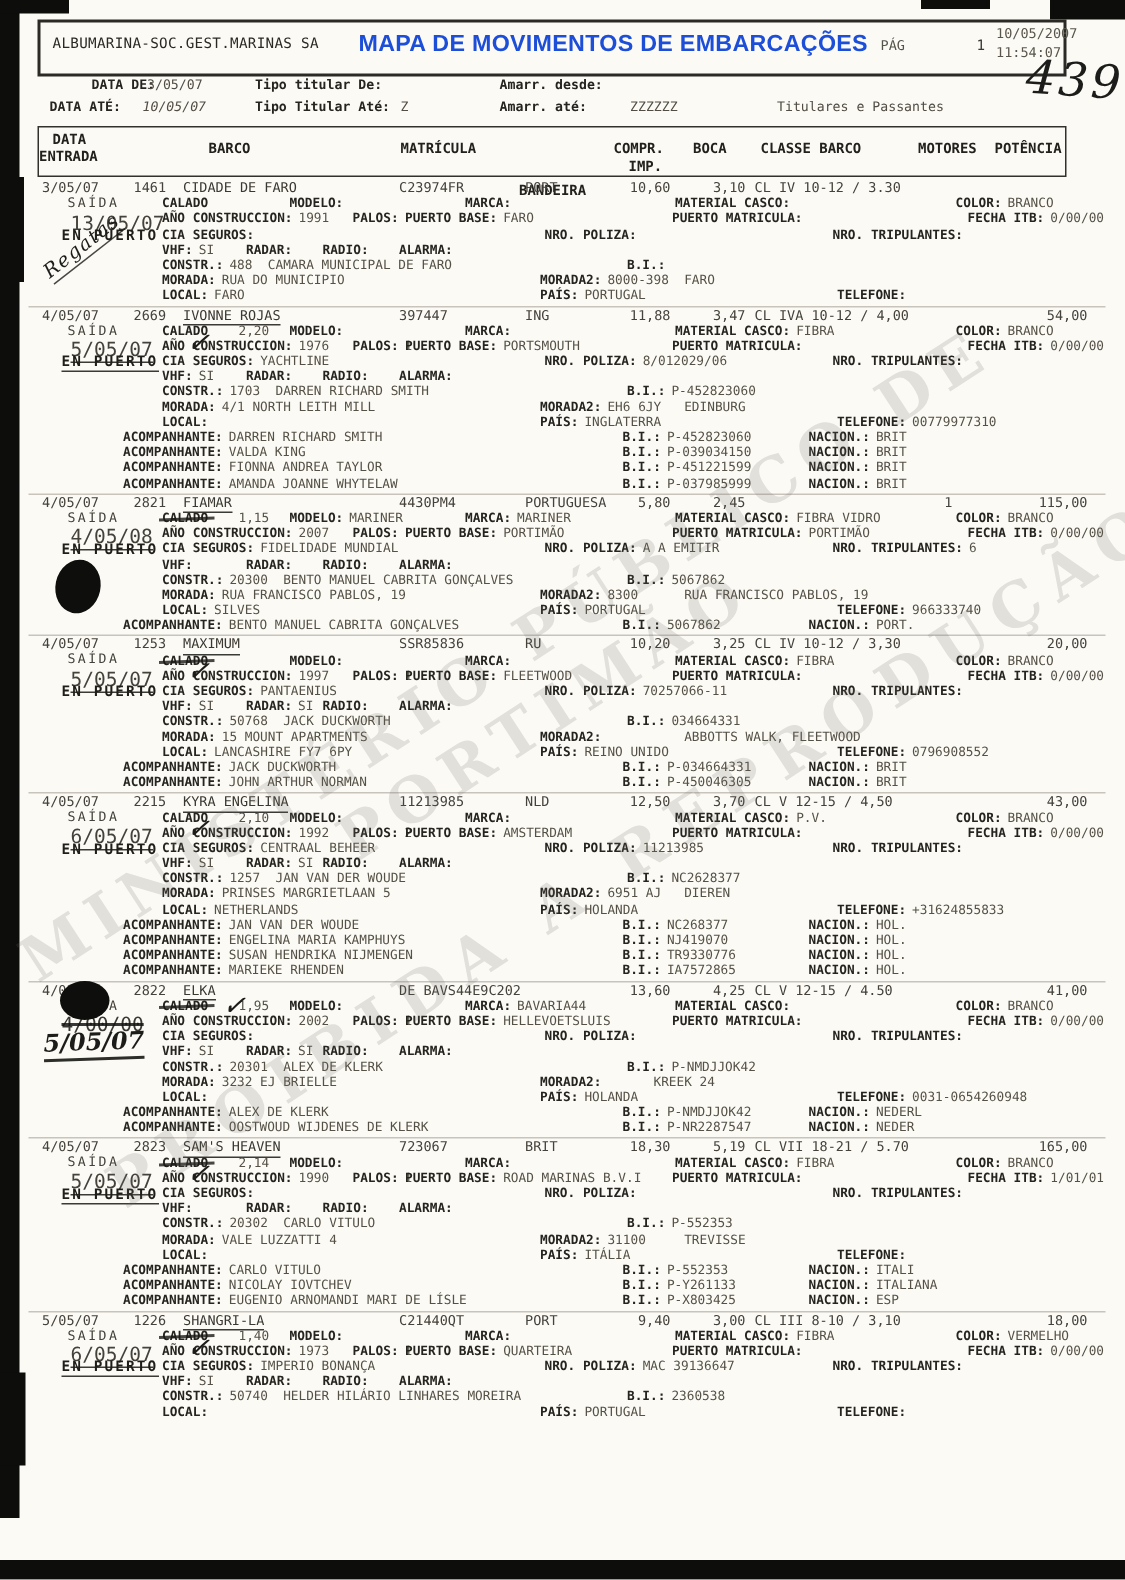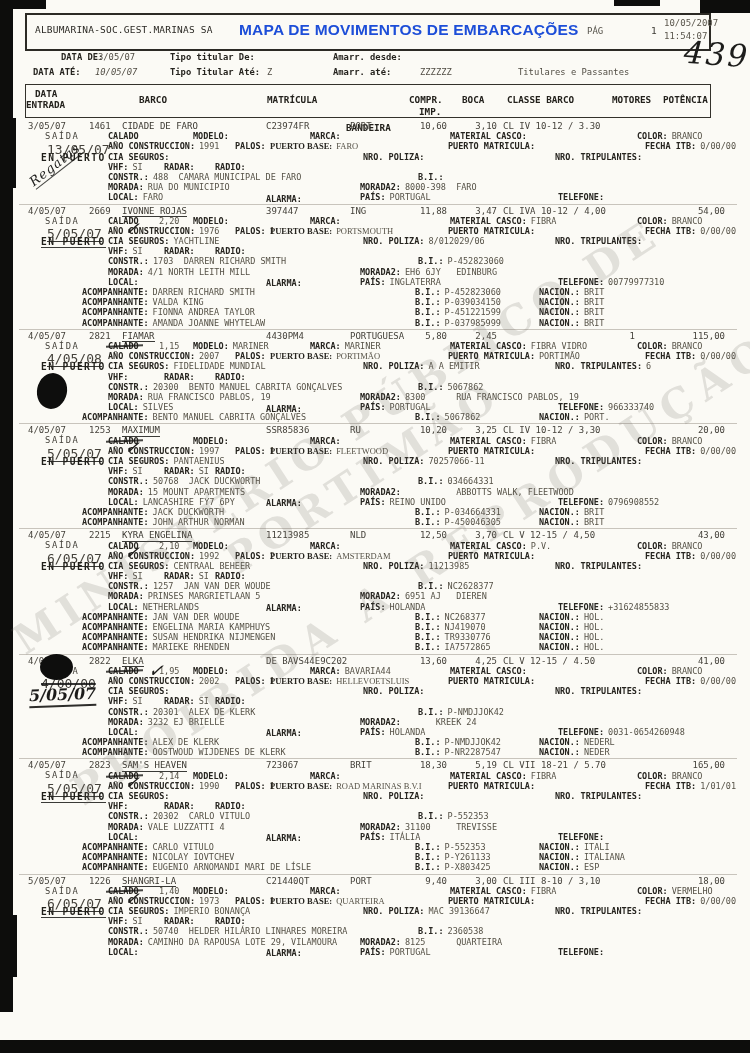--- a/index.html
+++ b/index.html
@@ -46,21 +46,21 @@
   
   .h-date{left:3px;}.h-num{left:64px;}.h-name{left:97px;color:#3b3831;}
   .h-mat{left:241px;}.h-band{left:325px;}
   .h-compr{left:380px;width:42px;text-align:right;}
   .h-boca{left:446px;width:26px;text-align:right;}
   .h-classe{left:478px;}
   .h-mot{left:596px;width:14px;text-align:right;}
   .h-pot{left:640px;width:60px;text-align:right;}
   
   .p57{left:57px;}.p83{left:83px;}.p130{left:130px;}.p139{left:139px;}.p168{left:168px;}
-  .p190{left:190px;}.p197{left:197px;margin-left:13px;}.p241{left:241px;margin-top:32px;}.p245{left:245px;font-family:Liberation Serif, serif;}.p285{left:285px;}
+  .p190{left:190px;}.p197{left:197px;margin-left:13px;}.p241{left:241px;}.p245{left:245px;}.p285{left:285px;}
   .p335{left:335px;}.p353{left:338px;}.p390{left:390px;}.p393{left:393px;}.p423{left:423px;}
   .p425{left:425px;}.p514{left:514px;}.p530{left:530px;}.p533{left:533px;}.p612{left:612px;}.p620{left:620px;}
   
   .pen-u{border-bottom:1.7px solid rgba(24,23,21,0.85);}
   .pen-s{position:relative;}
   .pen-s::after{content:"";position:absolute;left:-2px;right:-4px;top:45%;height:1.6px;
       background:rgba(26,25,22,0.8);transform:rotate(-2deg);}
   
   .margin{position:absolute;left:0;top:0;width:100px;height:100%;z-index:3;}
   .margin span{position:absolute;white-space:pre;}
@@ -703,24 +703,20 @@
       <span class="f p83"><b>VHF:</b><span class="v">SI</span></span>
       <span class="f p139"><b>RADAR:</b><span class="v"></span></span>
       <span class="f p190"><b>RADIO:</b><span class="v"></span></span>
       <span class="f p241"><b>ALARMA:</b><span class="v"></span></span>
     </div>
     <div class="rline">
       <span class="f p83"><b>CONSTR.:</b><span class="v">50740  HELDER HILÁRIO LINHARES MOREIRA</span></span>
       <span class="f p393"><b>B.I.:</b><span class="v">2360538</span></span>
     </div>
     <div class="rline">
-      <span class="f p83"><b>MORADA:</b><span class="v">CAMINHO DA RAPOUSA LOTE 29, VILAMOURA</span></span>
-      <span class="f p335"><b>MORADA2:</b><span class="v">8125      QUARTEIRA</span></span>
-    </div>
-    <div class="rline">
       <span class="f p83"><b>LOCAL:</b><span class="v"></span></span>
       <span class="f p335"><b>PAÍS:</b><span class="v">PORTUGAL</span></span>
       <span class="f p533"><b>TELEFONE:</b><span class="v"></span></span>
     </div>
     <div class="acomps"></div>
   </div>
     </div>
 </div>
 
 </body></html>

